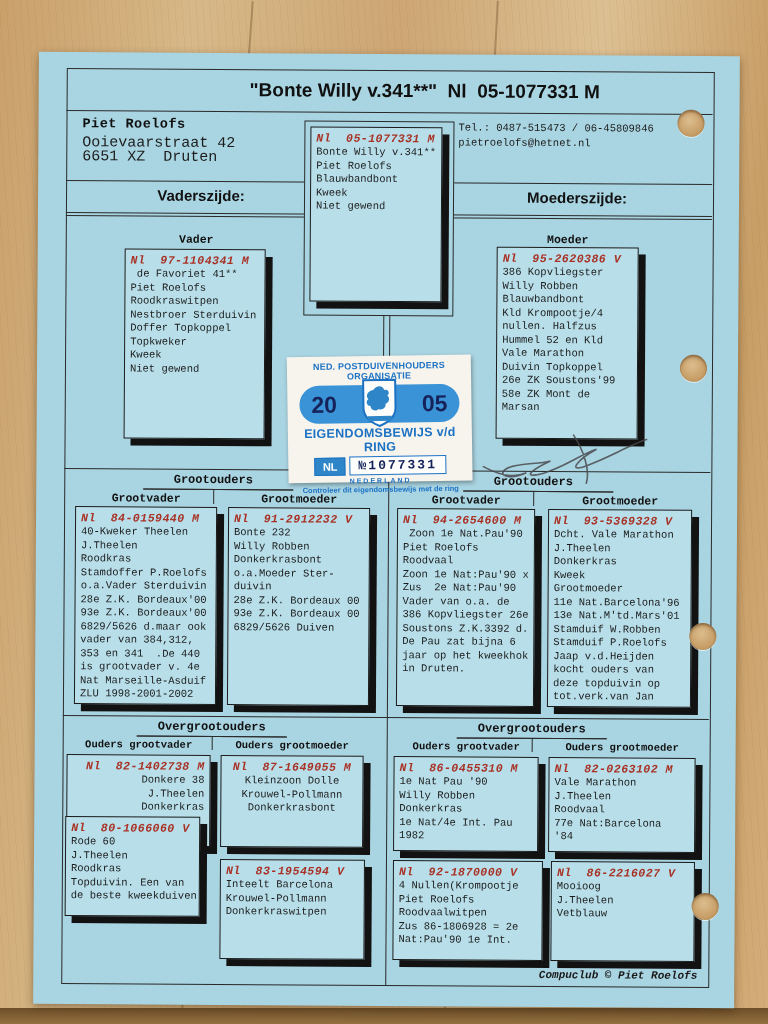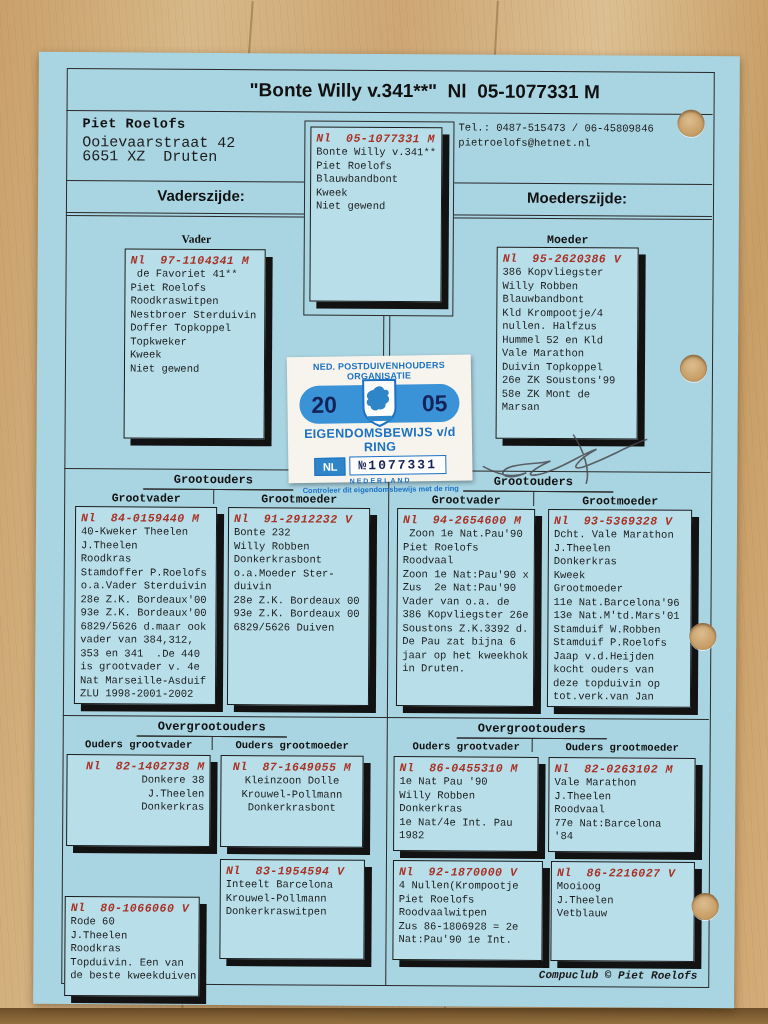--- a/index.html
+++ b/index.html
@@ -115,21 +115,21 @@
     <div class="pbox">
       <div class="ring">Nl  05-1077331 M</div>
       <div class="pbody">Bonte Willy v.341**
 Piet Roelofs
 Blauwbandbont
 Kweek
 Niet gewend</div>
     </div>
   </div>
 
-  <div class="colhead" style="left:87px;top:180px;width:143px;font-family:Liberation Serif, serif;">Vader</div>
+  <div class="colhead" style="left:87px;top:180px;width:143px;">Vader</div>
   <div class="pbox" style="left:87px;top:196px;width:141px;height:190px;">
     <div class="ring">Nl  97-1104341 M</div>
     <div class="pbody"> de Favoriet 41**
 Piet Roelofs
 Roodkraswitpen
 Nestbroer Sterduivin
 Doffer Topkoppel
 Topkweker
 Kweek
 Niet gewend</div>
@@ -229,21 +229,21 @@
     <div class="pbody">Donkere 38
 J.Theelen
 Donkerkras</div>
   </div>
   <div class="pbox" style="left:186px;top:702px;width:143px;height:92px;text-align:center;">
     <div class="ring">Nl  87-1649055 M</div>
     <div class="pbody">Kleinzoon Dolle
 Krouwel-Pollmann
 Donkerkrasbont</div>
   </div>
-  <div class="pbox" style="left:31px;top:844px;width:135px;height:100px;">
+  <div class="pbox" style="left:31px;top:764px;width:135px;height:100px;">
     <div class="ring">Nl  80-1066060 V</div>
     <div class="pbody">Rode 60
 J.Theelen
 Roodkras
 Topduivin. Een van
 de beste kweekduiven</div>
   </div>
   <div class="pbox" style="left:186px;top:806px;width:145px;height:100px;">
     <div class="ring">Nl  83-1954594 V</div>
     <div class="pbody">Inteelt Barcelona

